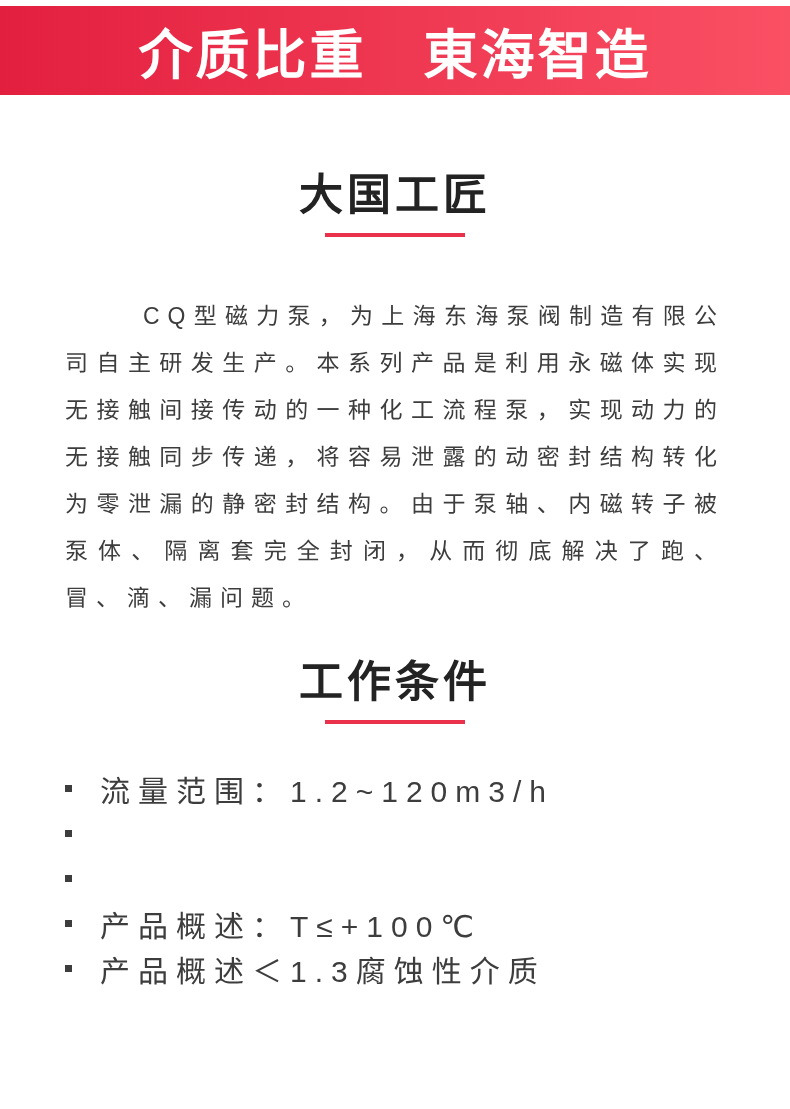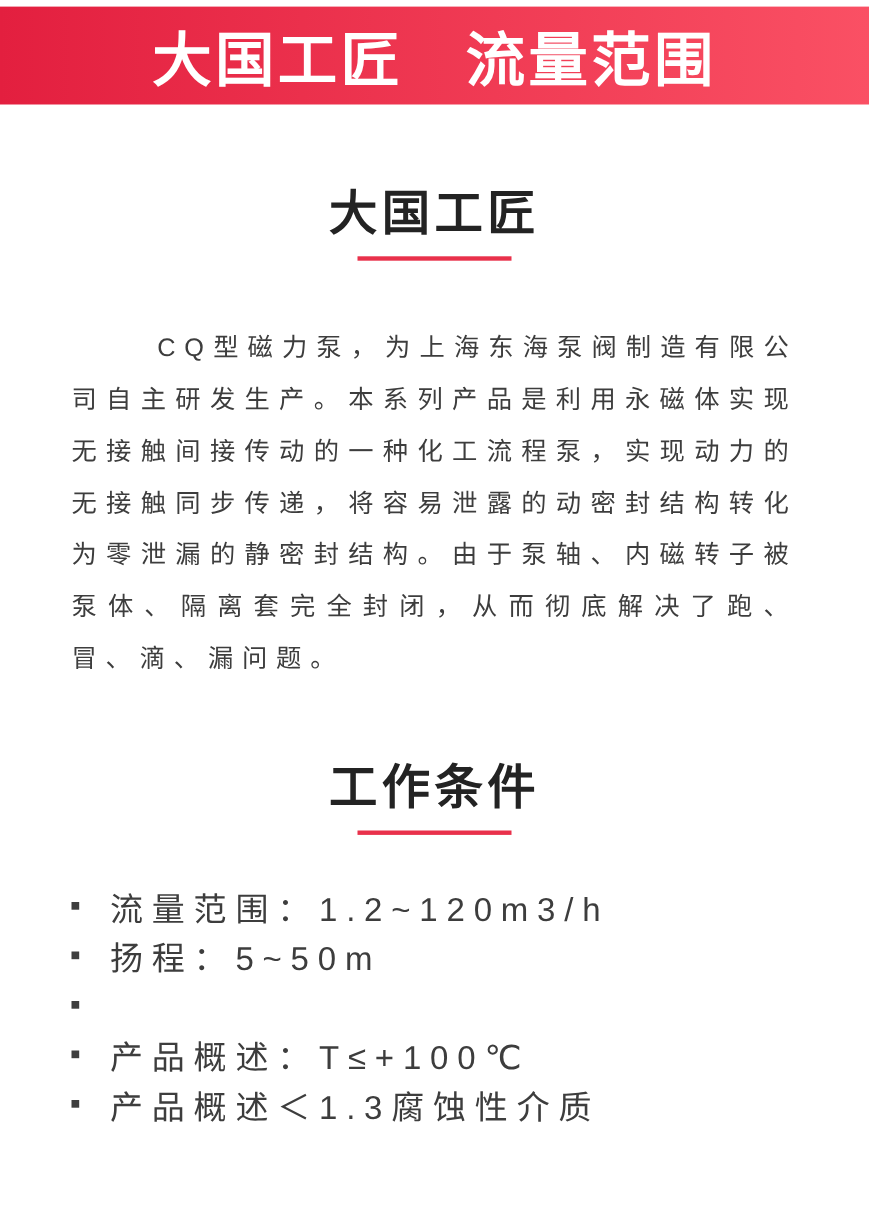--- a/index.html
+++ b/index.html
@@ -49,21 +49,21 @@
   .overview-paragraph {
     margin: 56px 65px 0;
     width: 660px;
     font-size: 23px;
     line-height: 47px;
     letter-spacing: 8px;
     color: var(--body-text);
     text-align: justify;
     text-indent: 78px;
   }
-  .conditions-section .section-heading { margin-top: 73px; }
+  .conditions-section .section-heading { margin-top: 38px; }
   .conditions-list {
     list-style: none;
     margin: 42px 60px 15px 65px;
   }
   .conditions-list li {
     display: flex;
     align-items: center;
     height: 45px;
     font-size: 30px;
     letter-spacing: 8px;
@@ -75,40 +75,39 @@
     width: 7px; height: 7px;
     background: #3d3d3d;
     margin-right: 28px;
     flex: 0 0 auto;
   }
 </style>
 </head>
 <body>
 
 <header class="banner">
-  <div class="banner-title">大国工匠　流量范围</div>
+  <div class="banner-title">介质比重　東海智造</div>
 </header>
 
 <section class="overview-section">
   <h2 class="section-heading">大国工匠</h2>
   <div class="heading-underline"></div>
   <p class="overview-paragraph">CQ型磁力泵，为上海东海泵阀制造有限公司自主研发生产。本系列产品是利用永磁体实现无接触间接传动的一种化工流程泵，实现动力的无接触同步传递，将容易泄露的动密封结构转化为零泄漏的静密封结构。由于泵轴、内磁转子被泵体、隔离套完全封闭，从而彻底解决了跑、冒、滴、漏问题。</p>
 </section>
 
 <section class="conditions-section">
   <h2 class="section-heading">工作条件</h2>
   <div class="heading-underline"></div>
   <ul class="conditions-list">
     <li>
       <span class="bullet"></span>
       <span>流量范围：1.2~120m3/h</span>
     </li>
     <li>
       <span class="bullet"></span>
-      <span>扬程：5~50m</span>
     </li>
     <li>
       <span class="bullet"></span>
     </li>
     <li>
       <span class="bullet"></span>
       <span>产品概述：T≤+100℃</span>
     </li>
     <li>
       <span class="bullet"></span>

